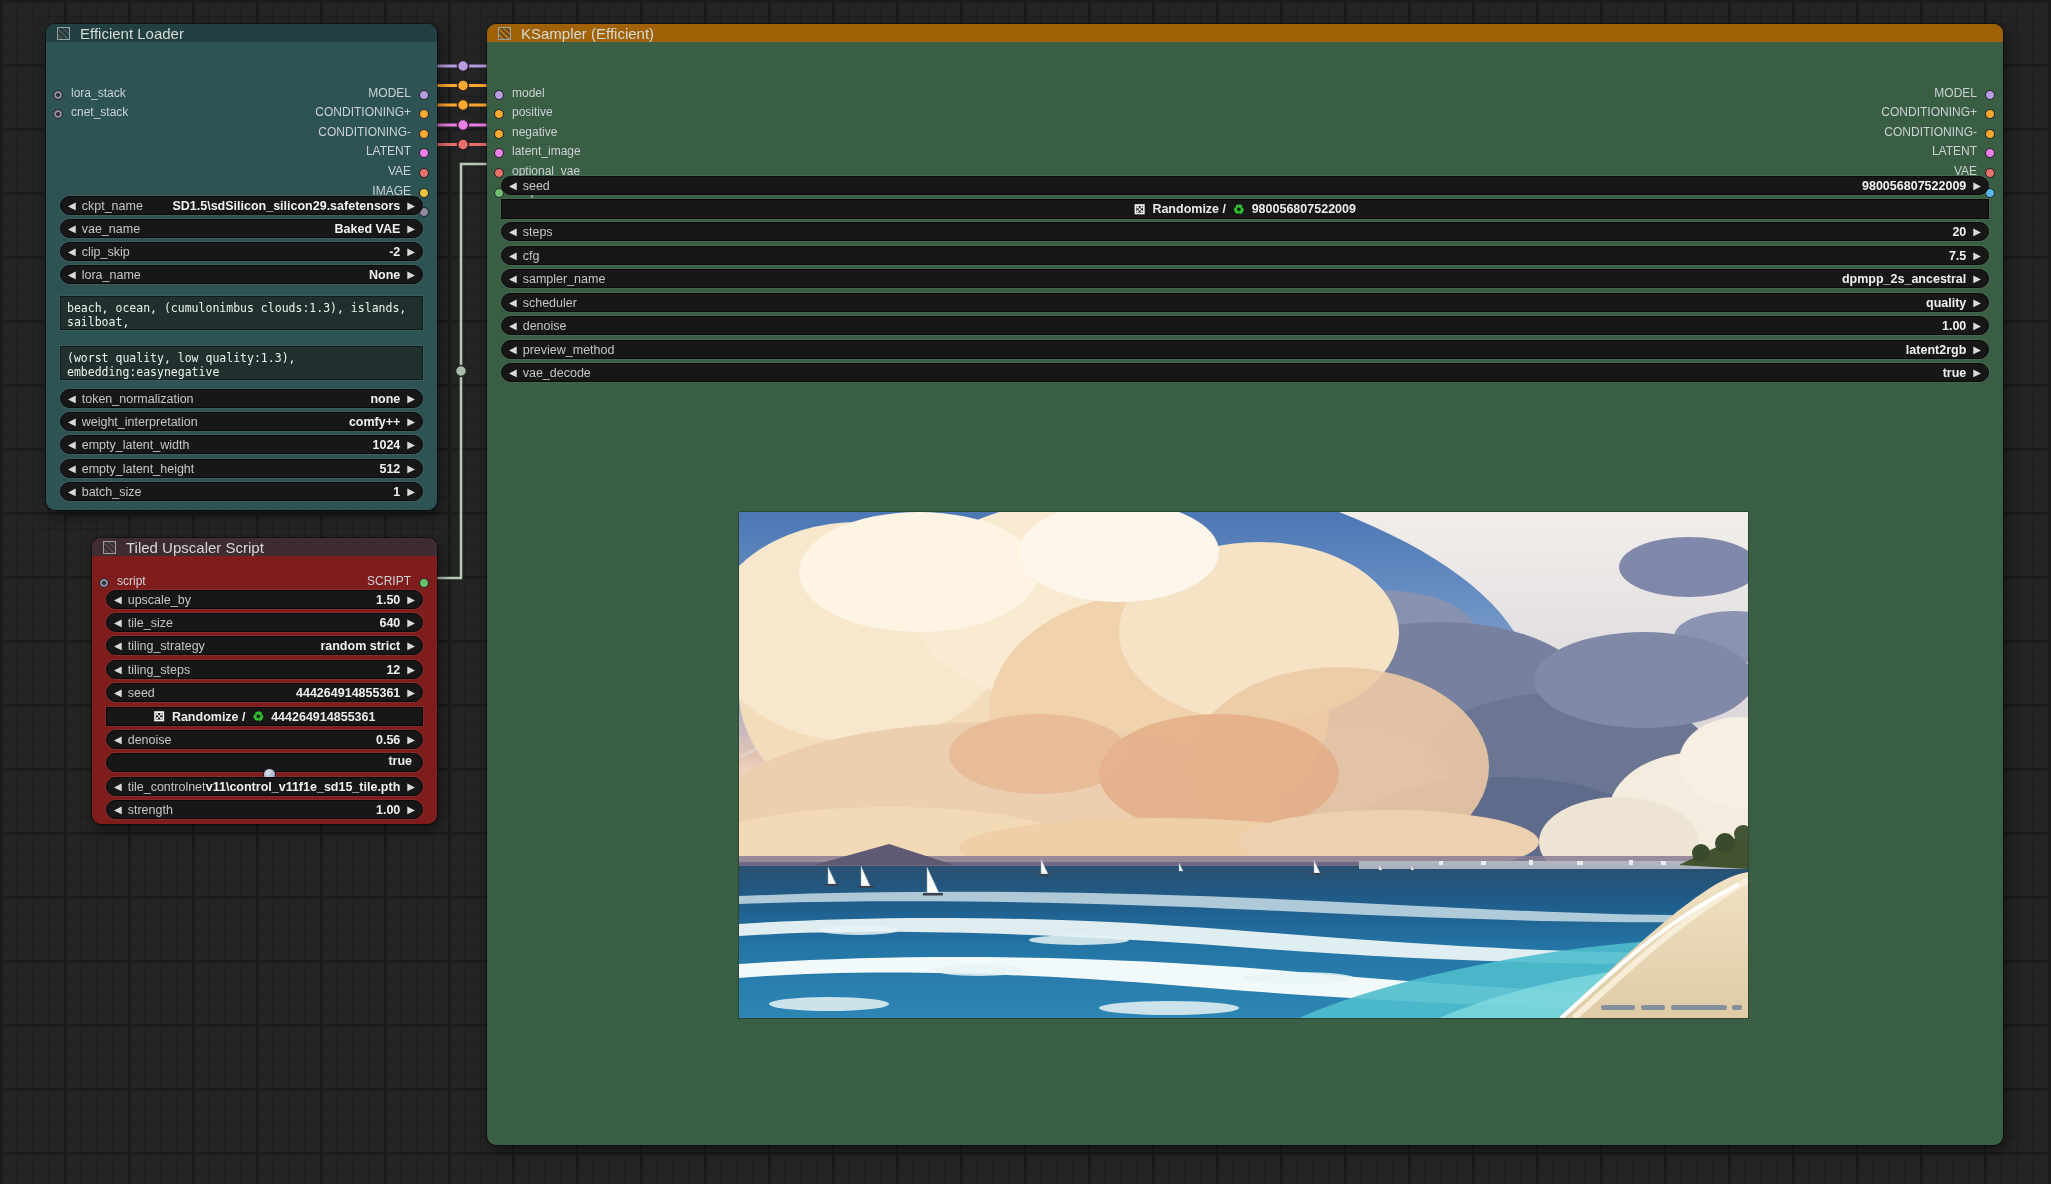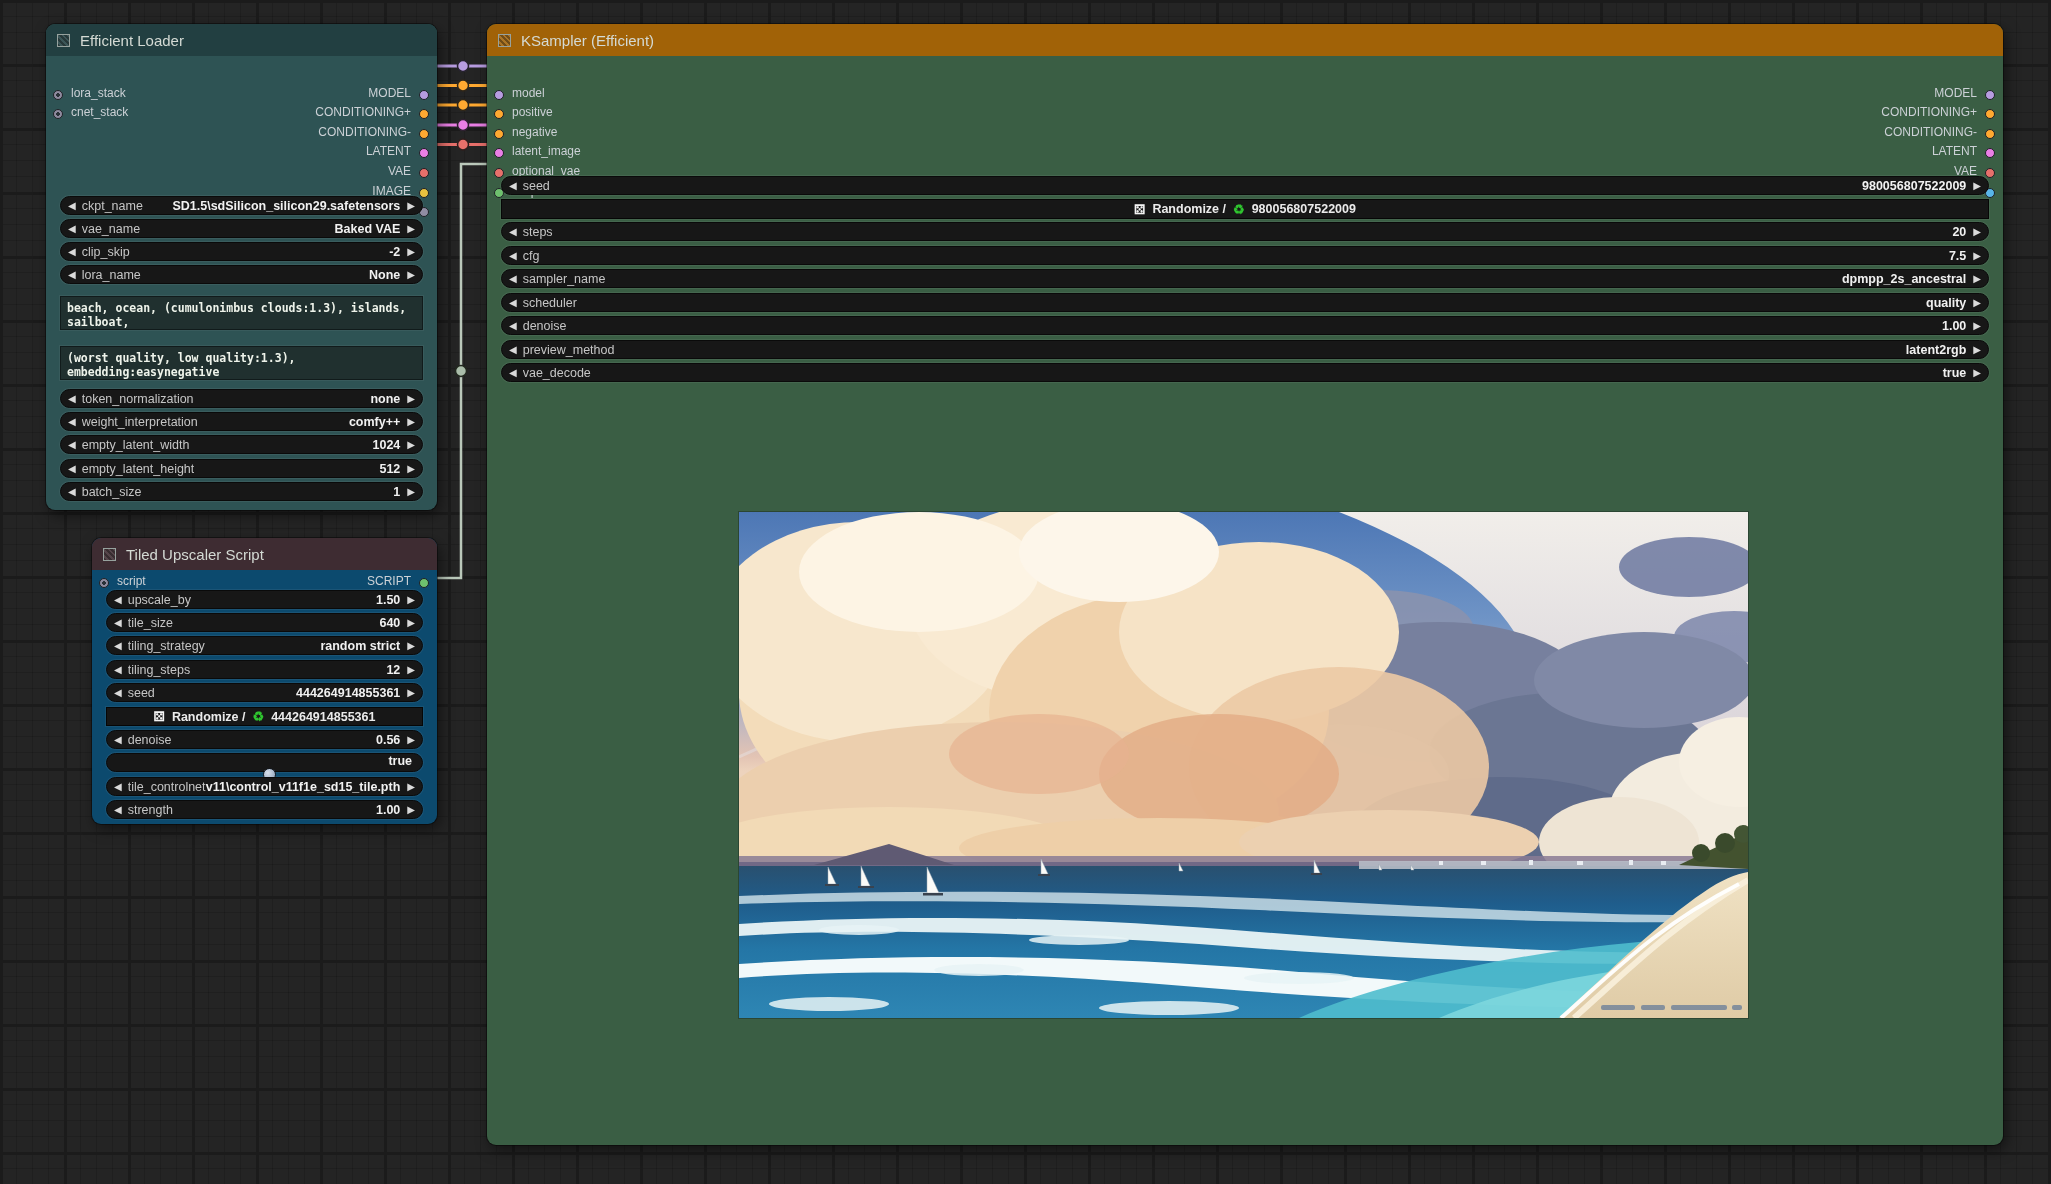--- a/index.html
+++ b/index.html
@@ -8,21 +8,21 @@
     font-family:"Liberation Sans",sans-serif;
     background-color:#242424;
     background-image:
       linear-gradient(#1b1b1b 3px, transparent 3px),
       linear-gradient(90deg,#1b1b1b 3px, transparent 3px),
       linear-gradient(rgba(0,0,0,.15) 1px, transparent 1px),
       linear-gradient(90deg,rgba(0,0,0,.15) 1px, transparent 1px);
     background-size:64px 64px,64px 64px,16px 16px,16px 16px;
   }
   .node{position:absolute;border-radius:9px;box-shadow:3px 5px 14px rgba(0,0,0,.5),0 0 0 1px rgba(0,0,0,.4);}
-  .titlebar{position:absolute;left:0;right:0;top:0;height:32px;border-radius:9px 9px 0 0;
+  .titlebar{position:absolute;left:0;right:0;top:0;height:18px;border-radius:9px 9px 0 0;
     display:flex;align-items:center;gap:10px;padding:0 11px;font-size:15px;color:#d4dad4;box-sizing:border-box;}
   .collapse{width:11px;height:11px;flex:none;border:1px solid #97a29e;background:rgba(255,255,255,.12);
     background-image:repeating-linear-gradient(45deg,rgba(0,0,0,.35) 0 2px,transparent 2px 4px);}
   
   .slot{height:19.6px;display:flex;align-items:flex-end;gap:8px;font-size:12px;color:#ccd1d6;}
   .slot.out{justify-content:flex-end;}
   .dot{width:10px;height:10px;border-radius:50%;border:1px solid #1e2126;box-sizing:border-box;flex:none;}
   .dot.hollow{background-image:radial-gradient(circle,#2a3138 0 31%,transparent 36%);}
   .c-model{background-color:#b79ce0;} .c-cond{background-color:#ffa931;}
   .c-latent{background-color:#ea7fe5;} .c-vae{background-color:#e7706b;}
@@ -41,28 +41,28 @@
   .pill.no-arrows .wvalue{margin-right:0;}
   .arr{color:#dadada;font-size:10px;line-height:1;flex:none;}
   .randbtn{position:absolute;left:14px;right:14px;height:19px;background:#171717;
     border:1px solid #060606;box-shadow:0 0 0 1px rgba(255,255,255,.05);
     display:flex;align-items:center;justify-content:center;gap:7px;
     font-size:12.5px;color:#ebebeb;font-weight:700;box-sizing:border-box;}
   .dice{color:#f4f4f4;font-size:13px;line-height:1;}
   .recycle{color:#2fc52f;font-size:13px;line-height:1;}
   .prompt{position:absolute;left:14px;right:14px;height:34px;background:#20302f;
     border:1px solid #111b1b;box-shadow:0 0 0 1px rgba(255,255,255,.05);
-    color:#eef3ea;font-family:"DejaVu Sans Mono",monospace;font-size:11.5px;font-weight:700;
+    color:#eef3ea;font-family:"DejaVu Sans Mono",monospace;font-size:11.5px;font-weight:400;
     padding:4px 6px;box-sizing:border-box;overflow:hidden;}
   .toggle{width:13px;height:13px;border-radius:50%;flex:none;margin-left:9px;
     background:radial-gradient(circle at 35% 35%,#d9e1eb,#a2b2c8 65%,#7e8fa6);
     border:1px solid #14181e;box-sizing:border-box;}
   
   .n-loader{background:#2e5354;} .n-loader .titlebar{background:#223f41;}
-  .n-upscaler{background:#0c4a6e;} .n-upscaler .titlebar{background:#3e2c32;}
+  .n-upscaler{background:#7f1d1d;} .n-upscaler .titlebar{background:#3e2c32;}
   .n-ksampler{background:#3a5e44;} .n-ksampler .titlebar{background:#a16207;}
   .preview{position:absolute;left:252px;top:488px;width:1009px;height:506px;box-shadow:0 0 0 1px rgba(0,0,0,.25);}
   .wires{position:absolute;inset:0;pointer-events:none;}
 </style>
 </head>
 <body>
 
 <svg class="wires" width="2051" height="1184" viewBox="0 0 2051 1184">
   <path d="M430,578 L461,578 L461,164 L496,164" stroke="#bac8ba" stroke-width="2.5" fill="none"></path>
   <circle cx="461" cy="371" r="5.5" fill="#a9bca9" stroke="#22281f" stroke-width="1.5"></circle>

